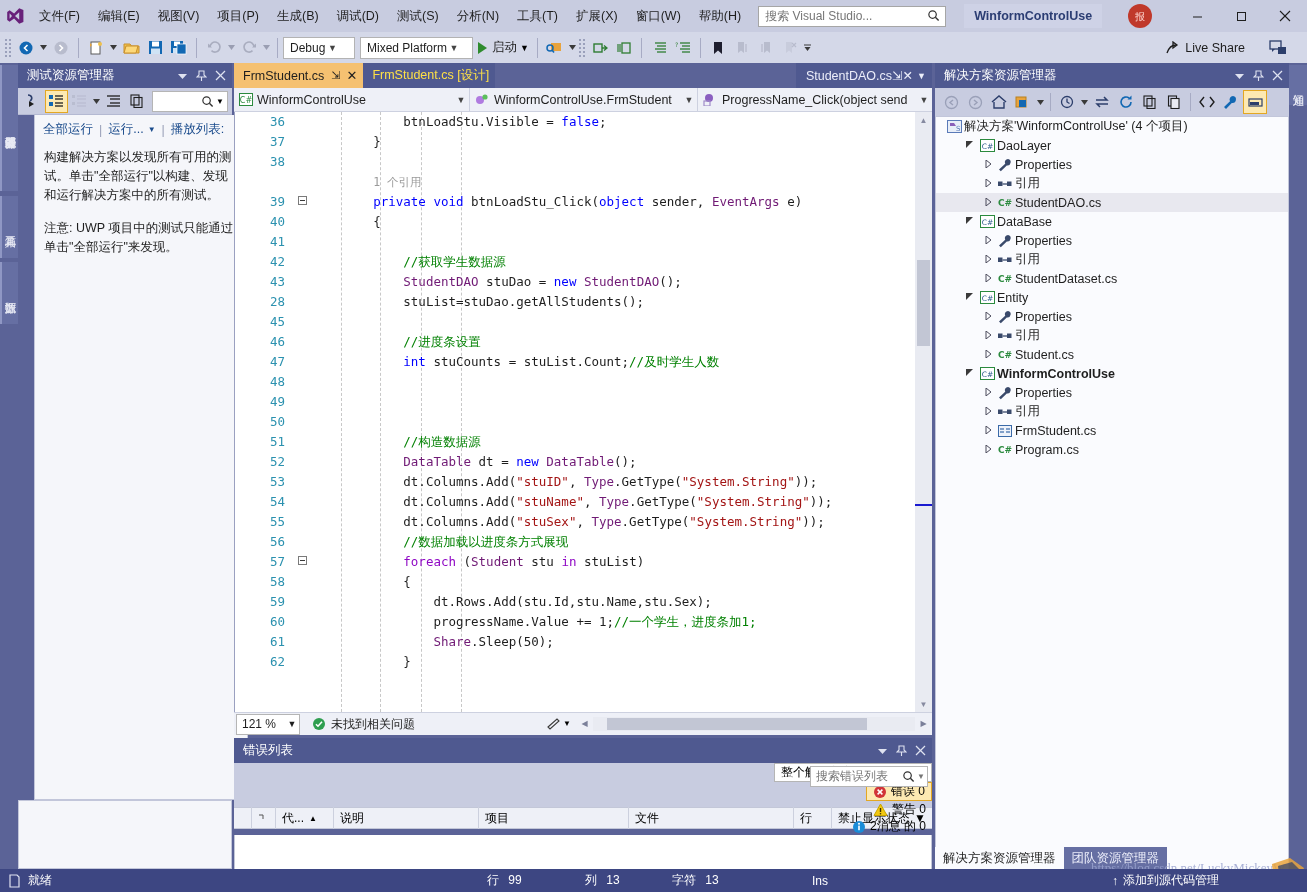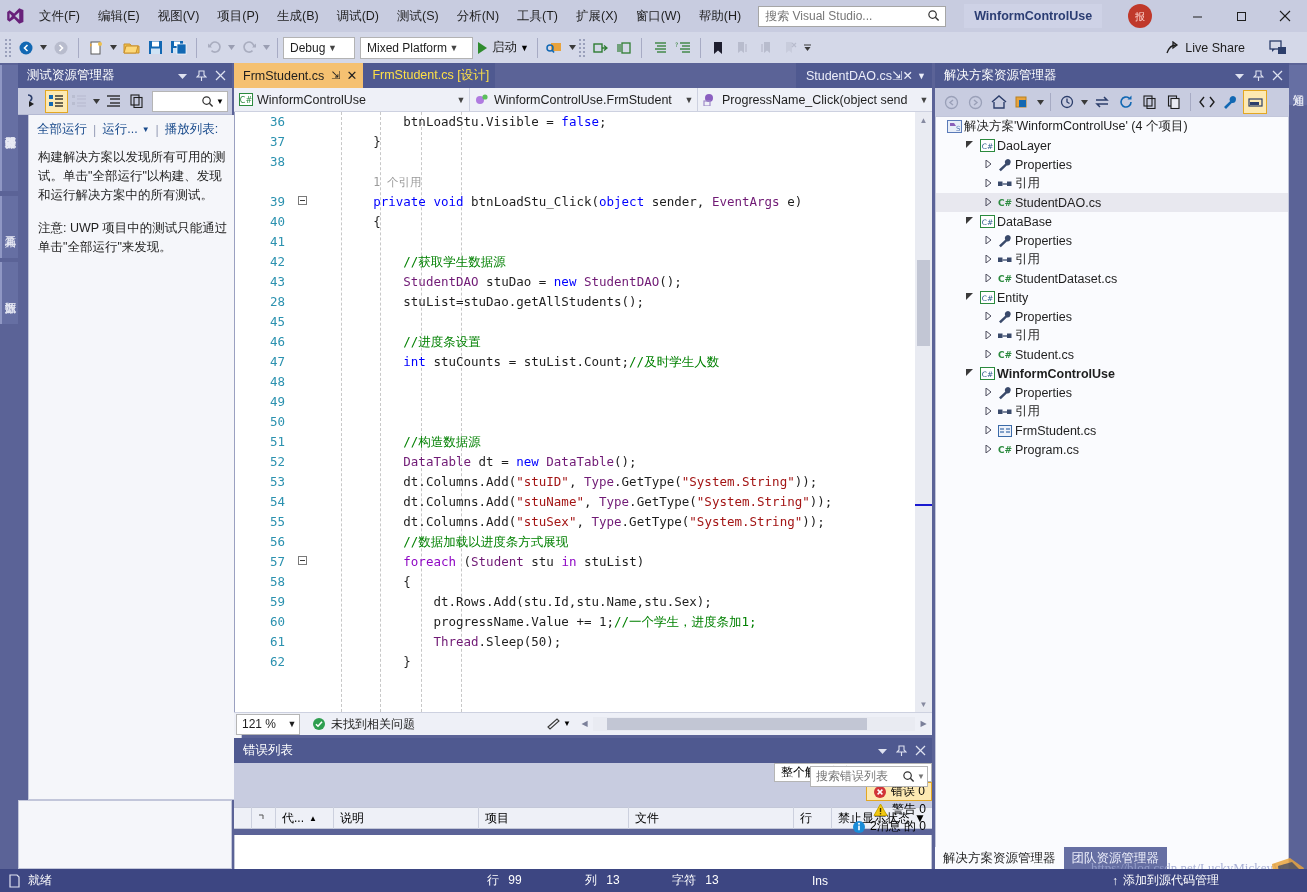--- a/index.html
+++ b/index.html
@@ -111,21 +111,21 @@
     height:27px; background:#c8cce0; display:flex; align-items:center; padding-left:4px;
     border-bottom:1px solid #b4b9d2;
   }
   .te-btn{ width:23px; height:23px; display:flex; align-items:center; justify-content:center; }
   .te-btn.sel{ background:#fde9b2; border:1px solid #e3a723; }
   .te-search{
     margin-left:4px; flex:1; height:21px; background:#fff; border:1px solid #b5b5b5;
     display:flex; align-items:center; justify-content:flex-end; padding-right:3px; margin-right:4px;
   }
   .te-body{
-    position:absolute; left:10px; top:52px; width:214px; height:685px;
+    position:absolute; left:16px; top:52px; width:214px; height:685px;
     background:#f5f6fa; border:1px solid #c2c6da; border-top:none;
     padding:0;
   }
   .te-links{
     display:flex; align-items:center; padding:6px 6px 4px 8px; font-size:12.5px;
     color:#1a4b8c; white-space:nowrap; overflow:hidden;
   }
   .te-links a{ color:#1a4b8c; text-decoration:none; cursor:pointer; }
   .te-links .bar{ color:#9aa0b8; margin:0 6px; }
   .te-links .caret{ font-size:8px; margin-left:4px; color:#1a4b8c; }
@@ -793,21 +793,21 @@
               <div class="ctext">                dt.Rows.Add(stu.Id,stu.Name,stu.Sex);</div>
             </div>
             <div class="crow">
               <div class="ln">60</div>
               <div class="fold"></div>
               <div class="ctext">                progressName.Value += 1;<span class="cmt">//一个学生，进度条加1;</span></div>
             </div>
             <div class="crow">
               <div class="ln">61</div>
               <div class="fold"></div>
-              <div class="ctext">                <span class="typ">Thread</span>.Sleep(50);</div>
+              <div class="ctext">                <span class="typ">Share</span>.Sleep(50);</div>
             </div>
             <div class="crow">
               <div class="ln">62</div>
               <div class="fold"></div>
               <div class="ctext">            }</div>
             </div>
           </div>
 
         <div class="vscroll">
 

